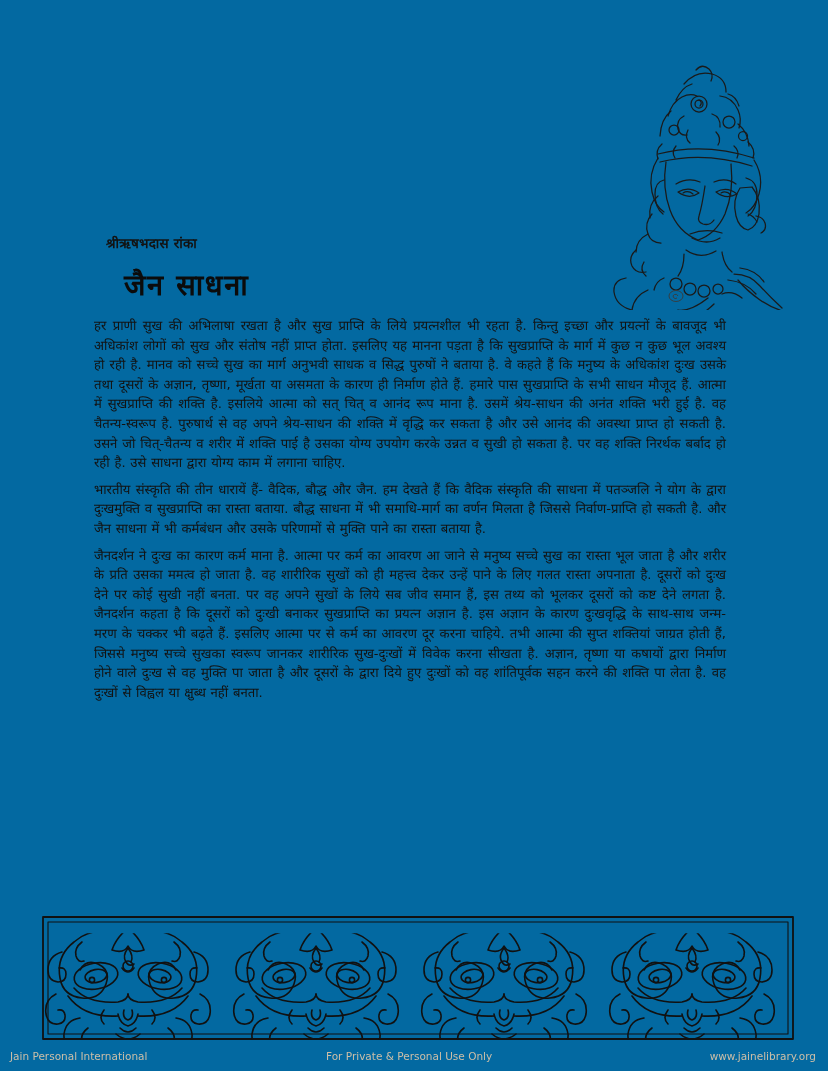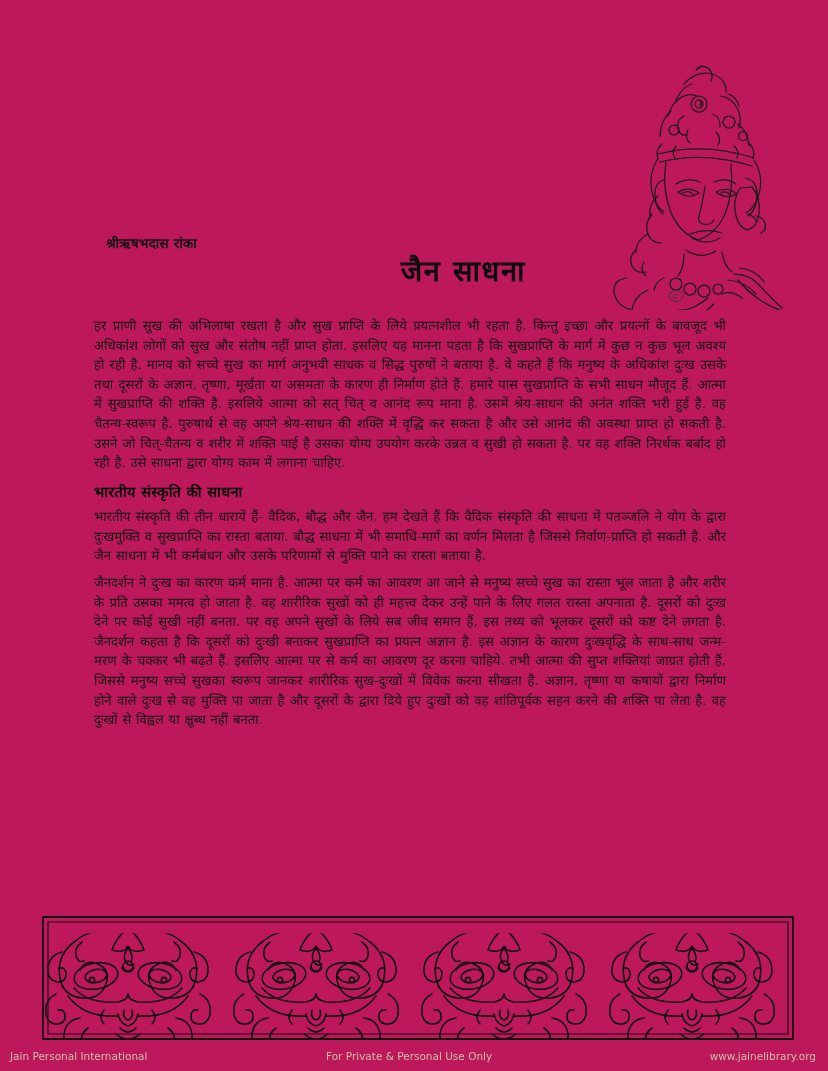--- a/index.html
+++ b/index.html
@@ -4,21 +4,21 @@
 <style>
   html, body {
     margin: 0;
     padding: 0;
     background: #ffffff;
   }
   .page {
     position: relative;
     width: 828px;
     height: 1071px;
-    background: #be185d;
+    background: #0369a1;
     overflow: hidden;
     font-family: "DejaVu Sans", sans-serif;
   }
 
   
   .header-art {
     position: absolute;
     left: 588px;
     top: 58px;
     width: 244px;
@@ -48,22 +48,21 @@
     line-height: 1.1;
     margin: 0 0 4px 0;
   }
   .doc-title {
     font-family: "DejaVu Sans", sans-serif;
     font-size: 29px;
     font-weight: 700;
     color: #0b0b0b;
     letter-spacing: 1.5px;
     line-height: 1.15;
-    margin: 0;
-    text-align: right;
+    margin: 18px;
   }
 
   
   .body-col {
     position: absolute;
     left: 94px;
     top: 316px;
     width: 632px;
   }
   .para {
@@ -217,21 +216,20 @@
 
   <div class="title-block">
     <div class="author-line">श्रीऋषभदास रांका</div>
     <h1 class="doc-title">जैन साधना</h1>
   </div>
 
   <div class="body-col">
 
     <p class="para">हर प्राणी  सुख की  अभिलाषा रखता है और सुख प्राप्ति के लिये प्रयत्नशील भी रहता है. किन्तु इच्छा और प्रयत्नों के बावजूद भी अधिकांश लोगों को सुख और संतोष नहीं प्राप्त होता. इसलिए यह मानना पड़ता है कि सुखप्राप्ति के मार्ग में  कुछ  न  कुछ भूल अवश्य हो रही है. मानव को सच्चे सुख का मार्ग अनुभवी साधक व सिद्ध पुरुषों ने बताया है. वे कहते हैं कि मनुष्य के अधिकांश दुःख उसके तथा दूसरों के अज्ञान, तृष्णा, मूर्खता या असमता के कारण ही निर्माण होते हैं. हमारे पास सुखप्राप्ति के सभी साधन मौजूद हैं.  आत्मा में सुखप्राप्ति की शक्ति है. इसलिये आत्मा को सत् चित् व आनंद  रूप  माना  है.  उसमें श्रेय-साधन की अनंत शक्ति भरी हुई है. वह चैतन्य-स्वरूप है. पुरुषार्थ से वह अपने श्रेय-साधन की शक्ति में वृद्धि कर सकता है और उसे आनंद की अवस्था प्राप्त हो सकती है. उसने जो चित्-चैतन्य व शरीर में शक्ति पाई है उसका योग्य उपयोग करके उन्नत व सुखी हो सकता है. पर वह शक्ति निरर्थक बर्बाद हो रही है. उसे साधना द्वारा योग्य काम में लगाना चाहिए.</p>
 
-    <h2 class="section-head">भारतीय संस्कृति की साधना</h2>
     <p class="para">भारतीय संस्कृति की तीन धारायें हैं- वैदिक, बौद्ध और जैन. हम देखते हैं कि वैदिक संस्कृति की साधना में पतञ्जलि ने योग के द्वारा दुःखमुक्ति व सुखप्राप्ति का रास्ता बताया. बौद्ध साधना में भी समाधि-मार्ग का वर्णन मिलता है  जिससे निर्वाण-प्राप्ति हो सकती है. और जैन साधना में भी कर्मबंधन और उसके परिणामों से मुक्ति पाने का रास्ता बताया है.</p>
 
     <p class="para">जैनदर्शन  ने  दुःख  का कारण कर्म माना है. आत्मा पर कर्म का आवरण आ जाने से मनुष्य सच्चे सुख का रास्ता भूल जाता है और शरीर के प्रति उसका ममत्व हो जाता है. वह शारीरिक सुखों को ही महत्त्व देकर उन्हें पाने के लिए गलत रास्ता अपनाता है. दूसरों को दुःख देने पर कोई सुखी नहीं बनता. पर वह अपने सुखों के लिये सब जीव समान हैं, इस तथ्य को भूलकर दूसरों को कष्ट देने लगता है. जैनदर्शन कहता है कि दूसरों को दुःखी बनाकर सुखप्राप्ति का  प्रयत्न  अज्ञान है.  इस  अज्ञान  के  कारण  दुःखवृद्धि के साथ-साथ जन्म-मरण के चक्कर भी बढ़ते हैं. इसलिए आत्मा पर से कर्म का आवरण दूर करना चाहिये. तभी आत्मा की सुप्त शक्तियां जाग्रत होती हैं, जिससे मनुष्य सच्चे सुखका स्वरूप  जानकर शारीरिक  सुख-दुःखों  में विवेक करना सीखता है. अज्ञान, तृष्णा या कषायों द्वारा निर्माण होने वाले दुःख से वह मुक्ति पा जाता है और दूसरों के द्वारा दिये हुए दुःखों को वह शांतिपूर्वक सहन करने की शक्ति पा लेता है.  वह  दुःखों से विह्वल या क्षुब्ध नहीं बनता.</p>
 
   </div>
 
   <div class="ornament">
     <svg viewBox="0 0 752 132" width="752" height="132" fill="none" stroke="#111111" stroke-width="1.6" stroke-linecap="round" stroke-linejoin="round">
 
       <rect x="1" y="1" width="750" height="122" stroke-width="1.8"></rect>

